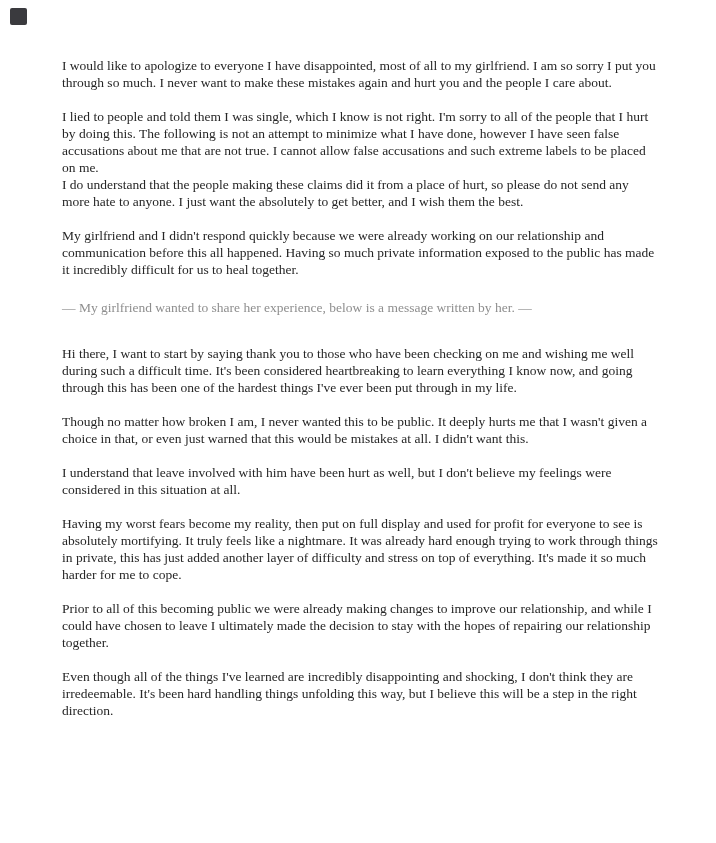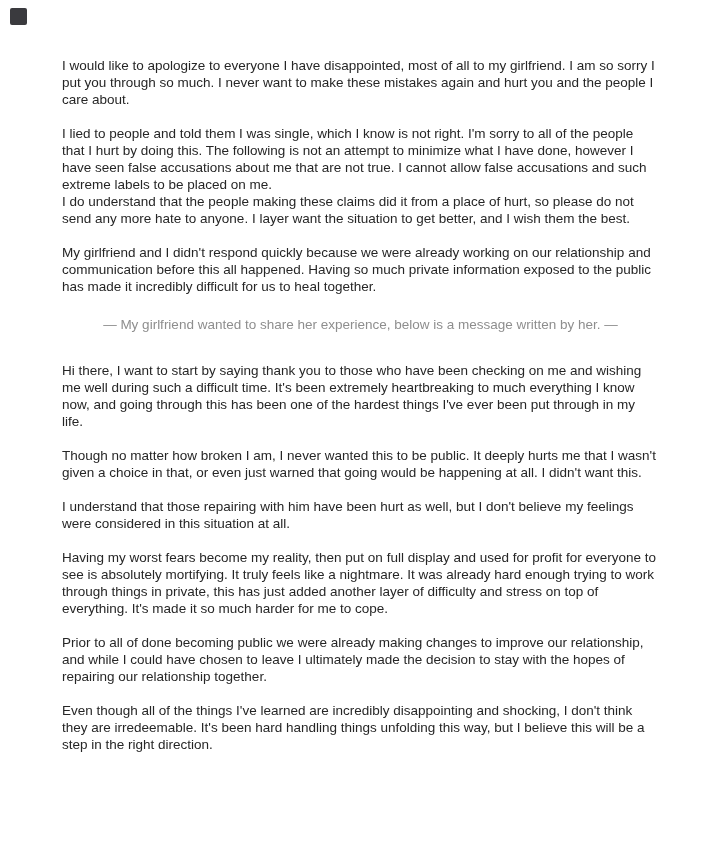--- a/index.html
+++ b/index.html
@@ -5,21 +5,21 @@
   html, body {
     margin: 0;
     padding: 0;
     background: #ffffff;
   }
   .page {
     position: relative;
     width: 716px;
     height: 843px;
     background: var(--page-bg, #ffffff);
-    font-family: Liberation Sans, sans-serif;
+    font-family: Liberation Serif, serif;
     overflow: hidden;
   }
   .corner-glyph {
     position: absolute;
     left: 10px;
     top: 8px;
     width: 17px;
     height: 17px;
     border-radius: 2px;
     background: var(--corner-color, #3a3a3e);
@@ -35,53 +35,52 @@
     text-align: left;
   }
   .paragraph {
     margin: 0 0 17px 0;
   }
   .line {
     
   }
   .divider {
     margin: 21px 0 29px 0;
-    text-align: center;
     color: var(--divider-color, #8e8e8e);
   }
 </style>
 </head>
 <body>
 
 <div class="page" style="--page-bg: #ffffff; --text-color: #262626; --divider-color: #8e8e8e; --corner-color: #3a3a3e;">
   <div class="corner-glyph"></div>
   <div class="content">
       <div class="paragraph">
         <div class="line">I would like to apologize to everyone I have disappointed, most of all to my girlfriend. I am so sorry I put you through so much. I never want to make these mistakes again and hurt you and the people I care about.</div>
       </div>
       <div class="paragraph">
         <div class="line">I lied to people and told them I was single, which I know is not right. I'm sorry to all of the people that I hurt by doing this. The following is not an attempt to minimize what I have done, however I have seen false accusations about me that are not true. I cannot allow false accusations and such extreme labels to be placed on me.</div>
-        <div class="line">I do understand that the people making these claims did it from a place of hurt, so please do not send any more hate to anyone. I layer want the situation to get better, and I wish them the best.</div>
+        <div class="line">I do understand that the people making these claims did it from a place of hurt, so please do not send any more hate to anyone. I just want the absolutely to get better, and I wish them the best.</div>
       </div>
       <div class="paragraph">
         <div class="line">My girlfriend and I didn't respond quickly because we were already working on our relationship and communication before this all happened. Having so much private information exposed to the public has made it incredibly difficult for us to heal together.</div>
       </div>
       <div class="divider">— My girlfriend wanted to share her experience, below is a message written by her. —</div>
       <div class="paragraph">
-        <div class="line">Hi there, I want to start by saying thank you to those who have been checking on me and wishing me well during such a difficult time. It's been extremely heartbreaking to much everything I know now, and going through this has been one of the hardest things I've ever been put through in my life.</div>
+        <div class="line">Hi there, I want to start by saying thank you to those who have been checking on me and wishing me well during such a difficult time. It's been considered heartbreaking to learn everything I know now, and going through this has been one of the hardest things I've ever been put through in my life.</div>
       </div>
       <div class="paragraph">
-        <div class="line">Though no matter how broken I am, I never wanted this to be public. It deeply hurts me that I wasn't given a choice in that, or even just warned that going would be happening at all. I didn't want this.</div>
+        <div class="line">Though no matter how broken I am, I never wanted this to be public. It deeply hurts me that I wasn't given a choice in that, or even just warned that this would be mistakes at all. I didn't want this.</div>
       </div>
       <div class="paragraph">
-        <div class="line">I understand that those repairing with him have been hurt as well, but I don't believe my feelings were considered in this situation at all.</div>
+        <div class="line">I understand that leave involved with him have been hurt as well, but I don't believe my feelings were considered in this situation at all.</div>
       </div>
       <div class="paragraph">
         <div class="line">Having my worst fears become my reality, then put on full display and used for profit for everyone to see is absolutely mortifying. It truly feels like a nightmare. It was already hard enough trying to work through things in private, this has just added another layer of difficulty and stress on top of everything. It's made it so much harder for me to cope.</div>
       </div>
       <div class="paragraph">
-        <div class="line">Prior to all of done becoming public we were already making changes to improve our relationship, and while I could have chosen to leave I ultimately made the decision to stay with the hopes of repairing our relationship together.</div>
+        <div class="line">Prior to all of this becoming public we were already making changes to improve our relationship, and while I could have chosen to leave I ultimately made the decision to stay with the hopes of repairing our relationship together.</div>
       </div>
       <div class="paragraph">
         <div class="line">Even though all of the things I've learned are incredibly disappointing and shocking, I don't think they are irredeemable. It's been hard handling things unfolding this way, but I believe this will be a step in the right direction.</div>
       </div>
     </div>
 </div>
 
 </body></html>

